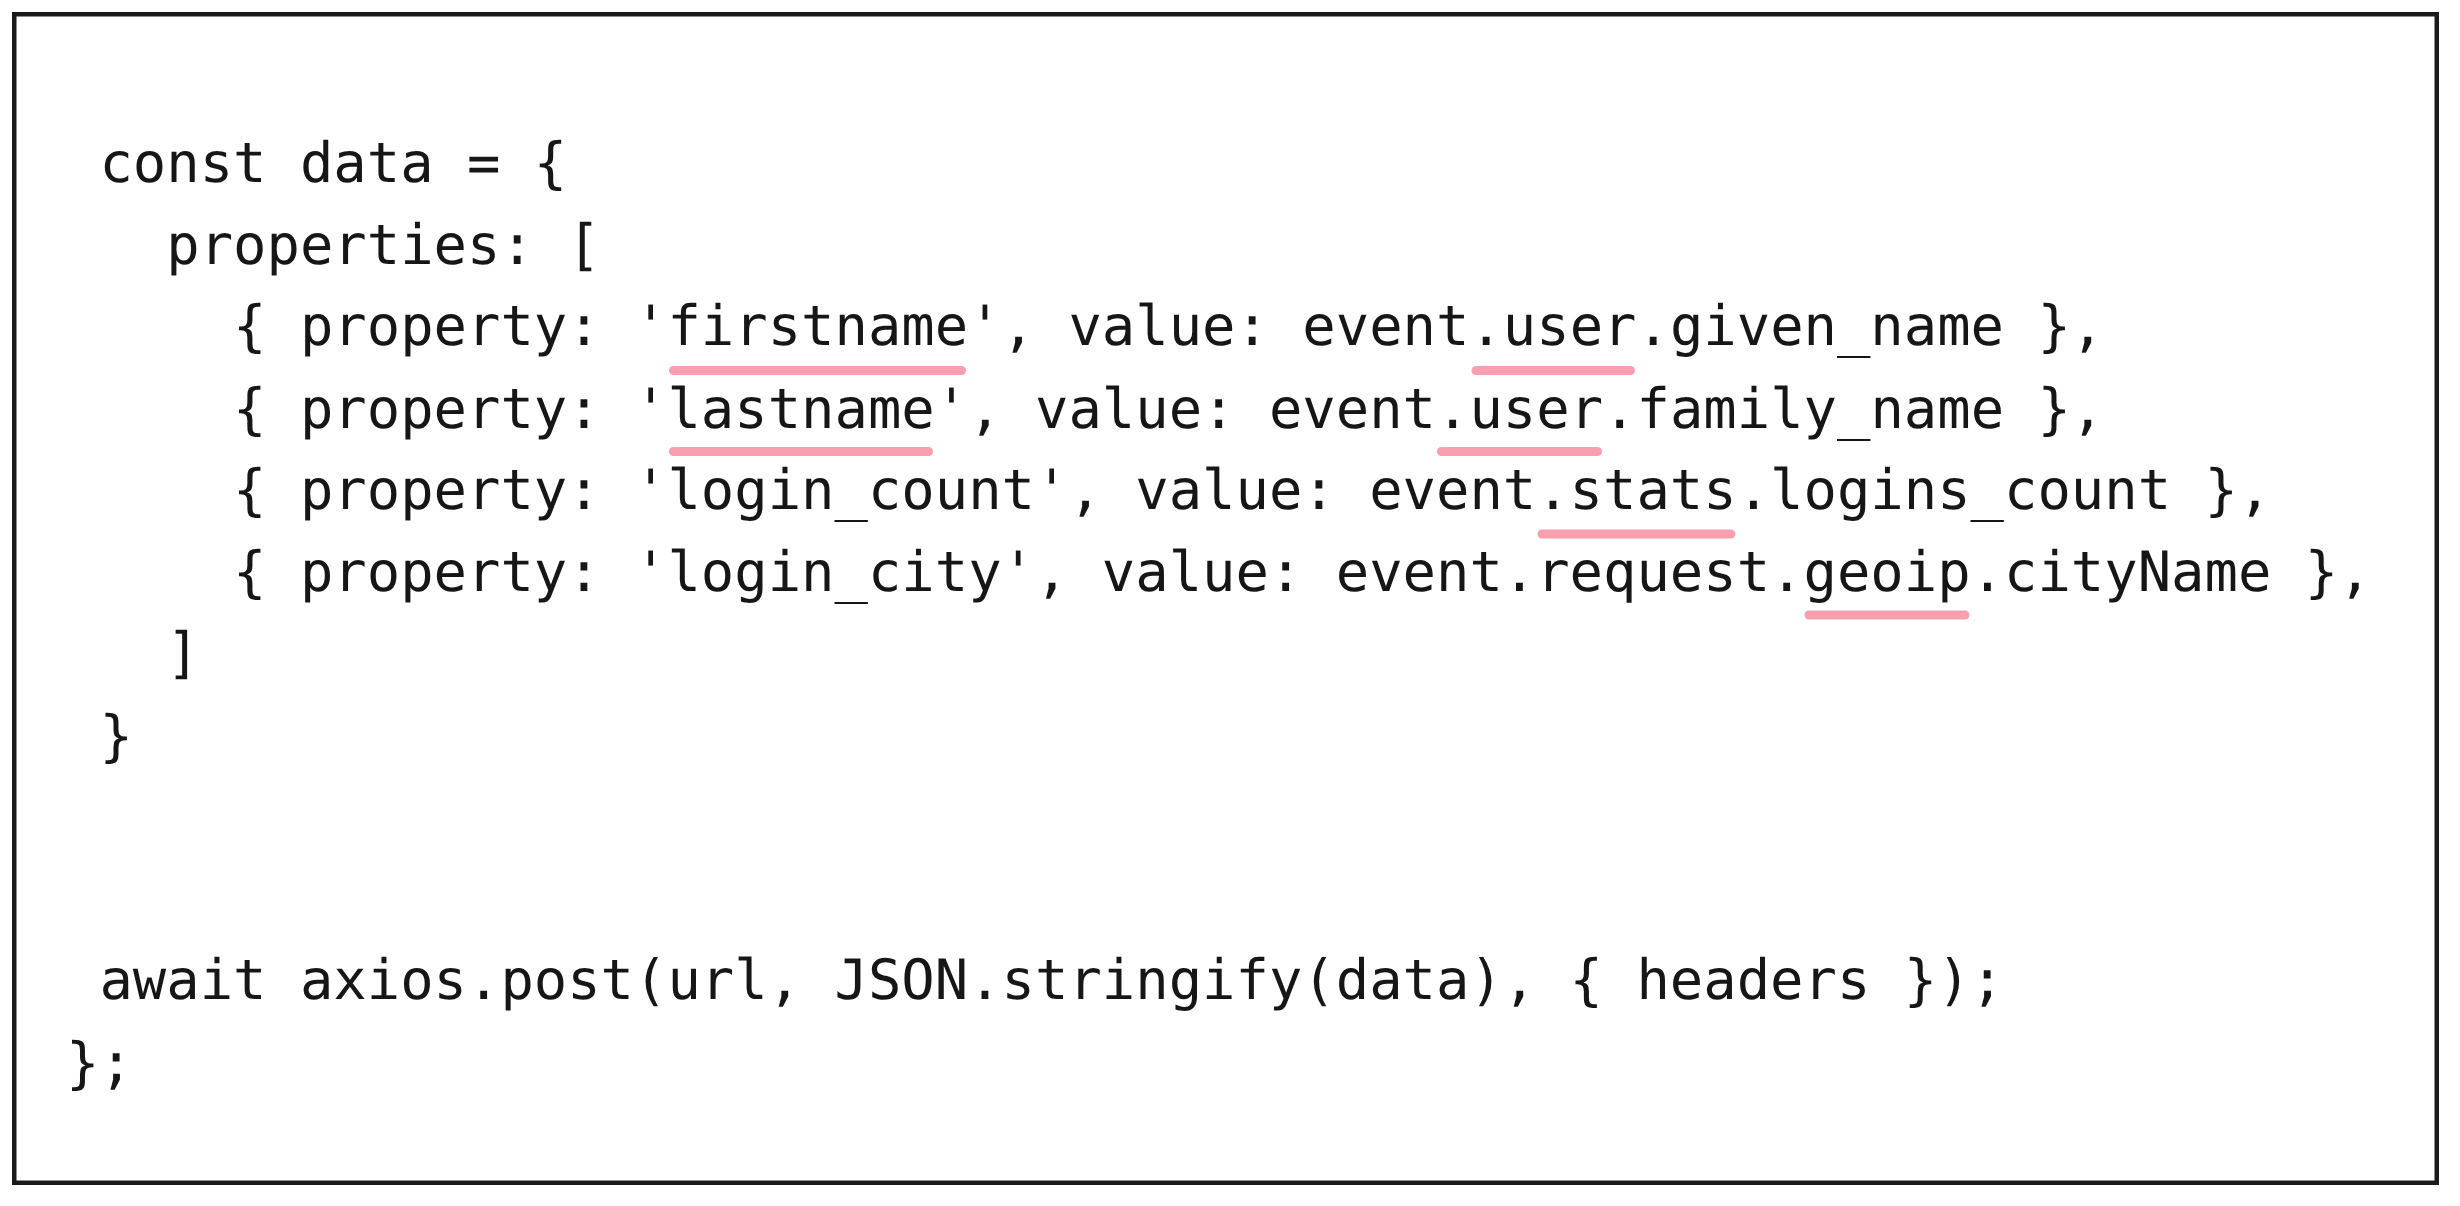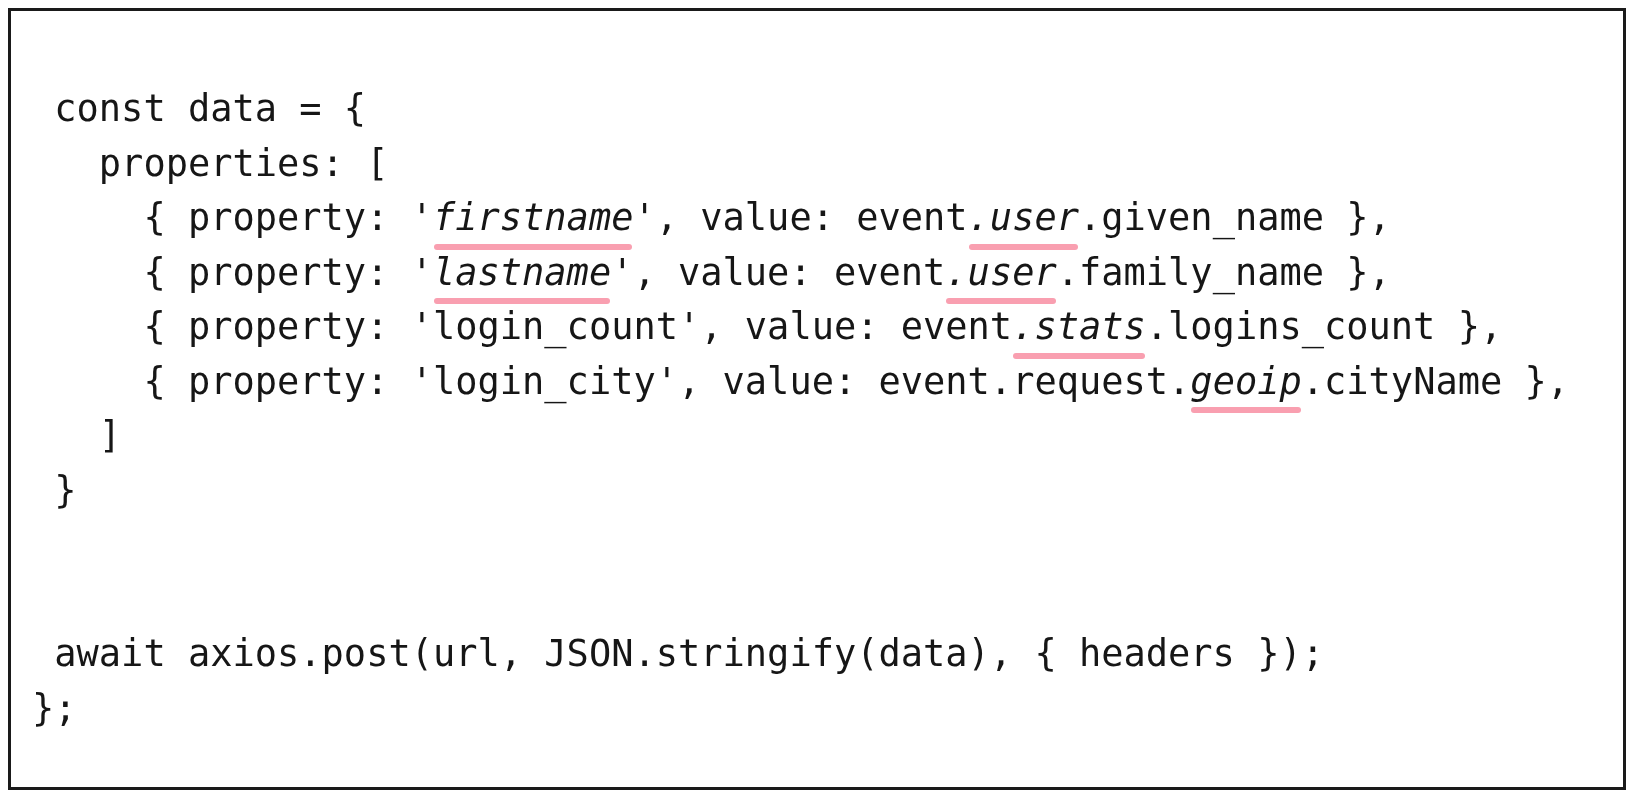--- a/index.html
+++ b/index.html
@@ -13,38 +13,38 @@
   }
   .frame {
     position: absolute;
     left: 8px;
     top: 8px;
     width: 1618px;
     height: 782px;
     border: 3px solid #84cc16;
     background: #ffffff;
     box-sizing: border-box;
+    padding-left: 12px;
   }
   pre.code {
     margin: 0;
     padding: 71px 0 0 21px;
     font-family: "DejaVu Sans Mono", monospace;
     font-size: 37px;
     line-height: 54.5px;
     color: #161616;
     font-weight: 400;
   }
   .line {
     height: 54.5px;
     white-space: pre;
   }
   .squiggle {
     position: relative;
     display: inline-block;
-    font-style: italic;
   }
   .squiggle::after {
     content: "";
     position: absolute;
     left: 1px;
     right: 1px;
     bottom: -4px;
     height: 6px;
     border-radius: 3px;
     background: var(--pink, #f99fb0);

